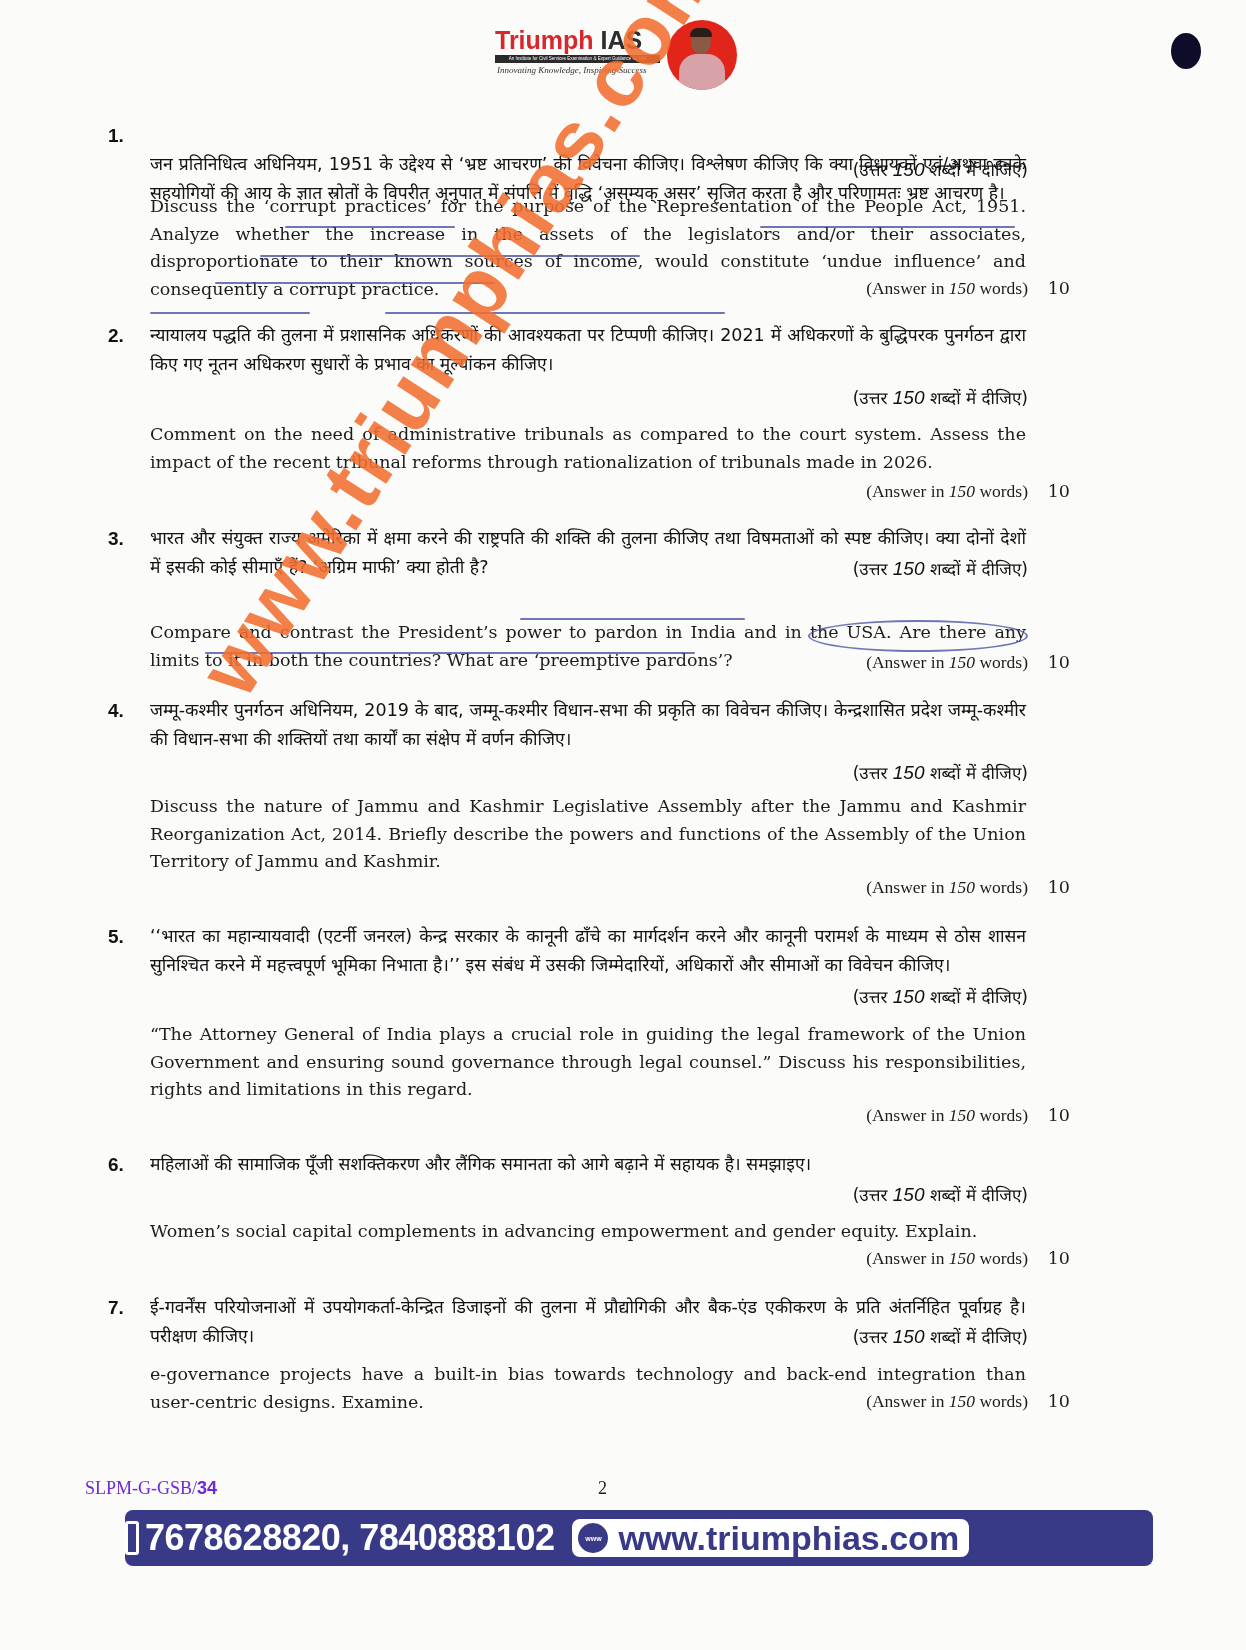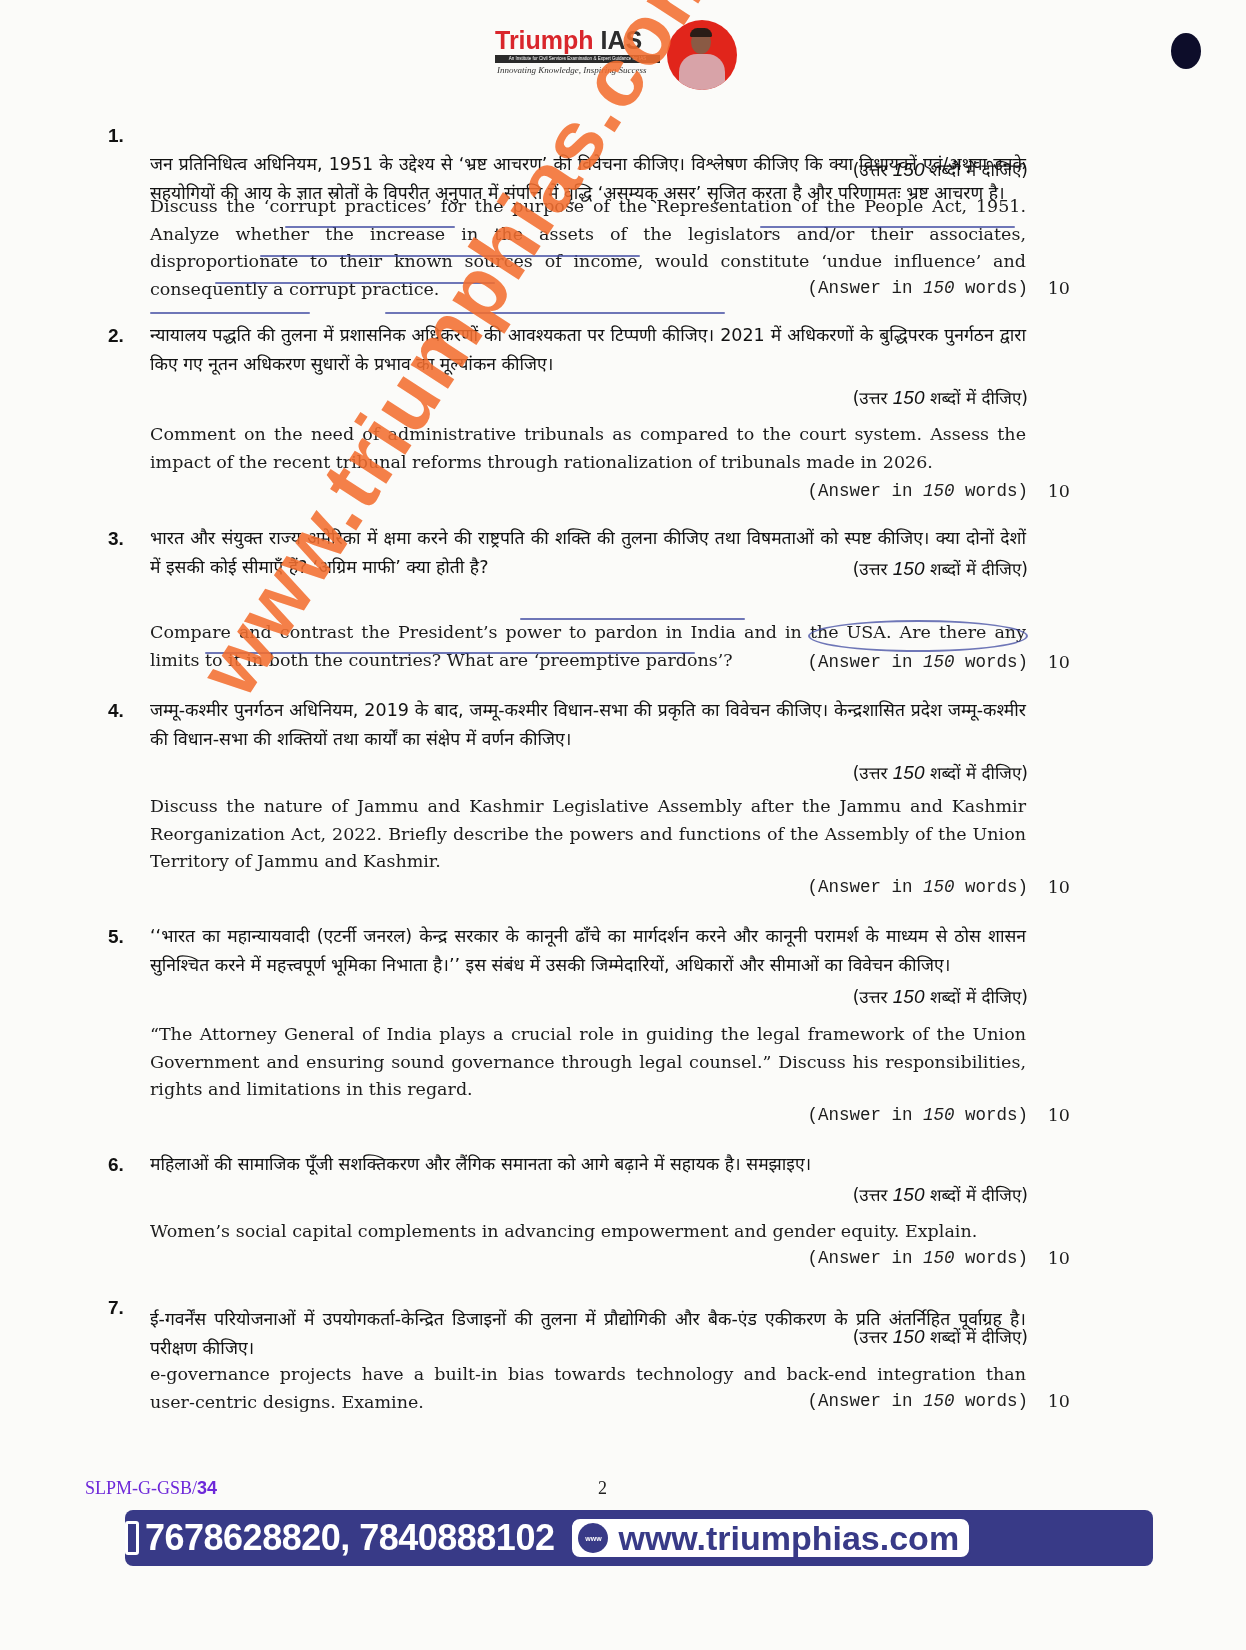--- a/index.html
+++ b/index.html
@@ -18,21 +18,21 @@
   .logo-photo .shirt { position: absolute; left: 12px; top: 34px; width: 46px; height: 40px; border-radius: 18px 18px 0 0; background: #d8a3a8; }
 
   .punch-hole { position: absolute; left: 1171px; top: 33px; width: 30px; height: 36px; border-radius: 50%; background: #0d0d2a; }
 
   .question { position: absolute; left: 108px; width: 960px; }
   .qnum { position: absolute; left: 0; top: 0; font-family: "Liberation Sans", sans-serif; font-weight: bold; font-size: 19px; color: #111; }
   .hindi { position: absolute; left: 42px; width: 876px; font-family: "DejaVu Sans", sans-serif; font-size: 17.5px; line-height: 29px; color: #111; text-align: justify; }
   .hindi-instr { position: absolute; right: 40px; font-family: "DejaVu Sans", sans-serif; font-size: 17px; line-height: 26px; color: #111; white-space: nowrap; }
   .hindi-instr i { font-family: "Liberation Sans", sans-serif; font-size: 19px; }
   .eng { position: absolute; left: 42px; width: 876px; font-family: "DejaVu Serif", serif; font-size: 17.5px; line-height: 27.5px; color: #1c1c1c; text-align: justify; text-align-last: left; }
-  .eng-instr { position: absolute; right: 40px; font-family: Liberation Mono, monospace; font-size: 17.5px; line-height: 26px; color: #1c1c1c; white-space: nowrap; }
+  .eng-instr { position: absolute; right: 40px; font-family: Liberation Serif, serif; font-size: 17.5px; line-height: 26px; color: #1c1c1c; white-space: nowrap; }
   .eng-instr i { font-style: italic; }
   .marks { position: absolute; right: -2px; font-family: "DejaVu Serif", serif; font-size: 17.5px; line-height: 26px; color: #1c1c1c; }
 
   .footer-code { position: absolute; left: 85px; top: 1478px; font-family: "Liberation Serif", serif; font-size: 18px; color: #6d28d9; }
   .footer-code b { font-family: "Liberation Sans", sans-serif; }
   .page-num { position: absolute; left: 598px; top: 1478px; font-family: "Liberation Serif", serif; font-size: 18px; color: #222; }
 
   .contact-banner { position: absolute; left: 125px; top: 1510px; width: 1028px; height: 56px; background: #383a87; border-radius: 8px; display: flex; align-items: center; padding-left: 0; }
   .phone-icon { width: 14px; height: 34px; border: 3px solid #fff; border-radius: 3px; margin-right: 6px; flex: none; }
   .phones { font-family: "Liberation Sans", sans-serif; font-weight: bold; font-size: 36px; color: #fff; letter-spacing: -0.5px; white-space: nowrap; }
@@ -102,21 +102,21 @@
   </div>
   <div class="marks" style="top:121px;">10</div>
 </div>
 
 <div class="question" style="top:700px;">
   <div class="qnum">4.</div>
   <div class="hindi" style="top:-4px;">जम्मू-कश्मीर पुनर्गठन अधिनियम, 2019 के बाद, जम्मू-कश्मीर विधान-सभा की प्रकृति का विवेचन कीजिए। केन्द्रशासित प्रदेश जम्मू-कश्मीर की विधान-सभा की शक्तियों तथा कार्यों का संक्षेप में वर्णन कीजिए।</div>
   <div class="hindi-instr" style="top:60px;">
     <span>(उत्तर</span> <i>150</i> <span>शब्दों में दीजिए)</span>
   </div>
-  <div class="eng" style="top:93px;">Discuss the nature of Jammu and Kashmir Legislative Assembly after the Jammu and Kashmir Reorganization Act, 2022. Briefly describe the powers and functions of the Assembly of the Union Territory of Jammu and Kashmir.</div>
+  <div class="eng" style="top:93px;">Discuss the nature of Jammu and Kashmir Legislative Assembly after the Jammu and Kashmir Reorganization Act, 2014. Briefly describe the powers and functions of the Assembly of the Union Territory of Jammu and Kashmir.</div>
   <div class="eng-instr" style="top:174px;">
     <span>(Answer in</span> <i>150</i> <span>words)</span>
   </div>
   <div class="marks" style="top:174px;">10</div>
 </div>
 
 <div class="question" style="top:926px;">
   <div class="qnum">5.</div>
   <div class="hindi" style="top:-4px;">‘‘भारत का महान्यायवादी (एटर्नी जनरल) केन्द्र सरकार के कानूनी ढाँचे का मार्गदर्शन करने और कानूनी परामर्श के माध्यम से ठोस शासन सुनिश्चित करने में महत्त्वपूर्ण भूमिका निभाता है।’’ इस संबंध में उसकी जिम्मेदारियों, अधिकारों और सीमाओं का विवेचन कीजिए।</div>
   <div class="hindi-instr" style="top:58px;">
@@ -137,21 +137,21 @@
   </div>
   <div class="eng" style="top:64px;">Women’s social capital complements in advancing empowerment and gender equity. Explain.</div>
   <div class="eng-instr" style="top:91px;">
     <span>(Answer in</span> <i>150</i> <span>words)</span>
   </div>
   <div class="marks" style="top:91px;">10</div>
 </div>
 
 <div class="question" style="top:1297px;">
   <div class="qnum">7.</div>
-  <div class="hindi" style="top:-4px;margin-top:12px;">ई-गवर्नेंस परियोजनाओं में उपयोगकर्ता-केन्द्रित डिजाइनों की तुलना में प्रौद्योगिकी और बैक-एंड एकीकरण के प्रति अंतर्निहित पूर्वाग्रह है। परीक्षण कीजिए।</div>
+  <div class="hindi" style="top:-4px;">ई-गवर्नेंस परियोजनाओं में उपयोगकर्ता-केन्द्रित डिजाइनों की तुलना में प्रौद्योगिकी और बैक-एंड एकीकरण के प्रति अंतर्निहित पूर्वाग्रह है। परीक्षण कीजिए।</div>
   <div class="hindi-instr" style="top:27px;">
     <span>(उत्तर</span> <i>150</i> <span>शब्दों में दीजिए)</span>
   </div>
   <div class="eng" style="top:64px;">e-governance projects have a built-in bias towards technology and back-end integration than user-centric designs. Examine.</div>
   <div class="eng-instr" style="top:91px;">
     <span>(Answer in</span> <i>150</i> <span>words)</span>
   </div>
   <div class="marks" style="top:91px;">10</div>
 </div>
 

